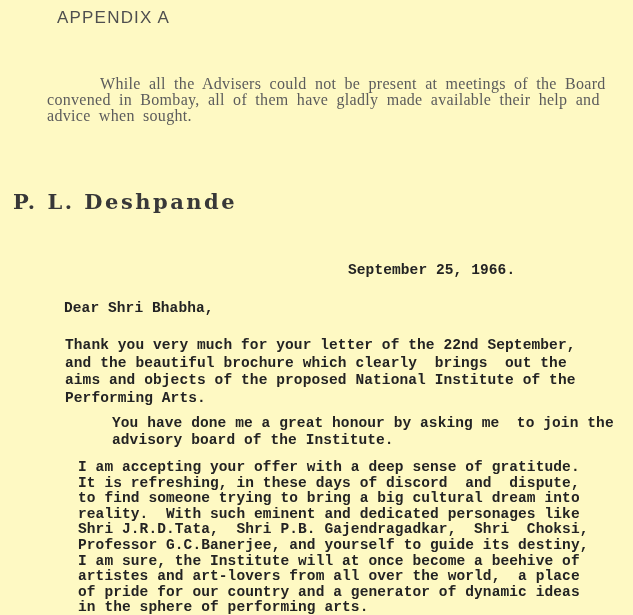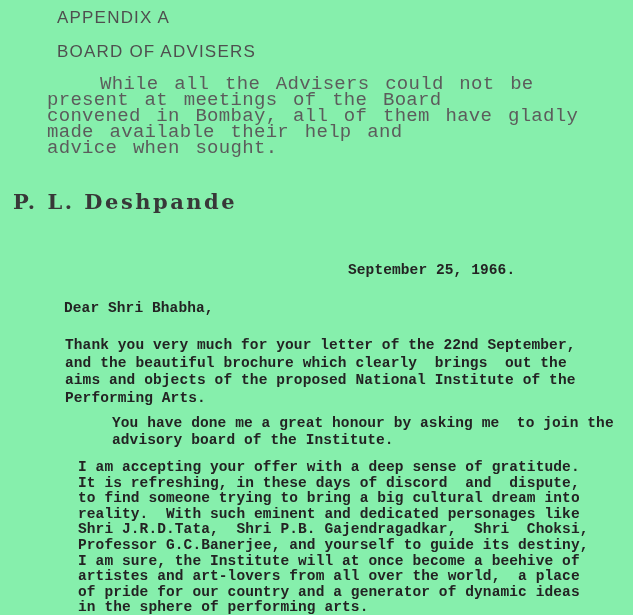--- a/index.html
+++ b/index.html
@@ -4,43 +4,43 @@
 <style>
   html, body {
     margin: 0;
     padding: 0;
     background: #e8e8e6;
   }
   #page {
     position: relative;
     width: 633px;
     height: 615px;
-    background: #86efac;
+    background: #fef9c3;
     overflow: hidden;
     box-shadow: 0 0 4px rgba(0,0,0,0.15);
   }
   
   .print-heading {
     position: absolute;
     font-family: "Liberation Sans", sans-serif;
     font-size: 17px;
     font-weight: 500;
     letter-spacing: 1.2px;
     color: #4f4f4f;
     white-space: nowrap;
   }
   #appendix-title { left: 57px; top: 8px; }
   #board-title    { left: 57px; top: 42px; }
 
   .intro-para {
     position: absolute;
     left: 47px;
     width: 562px;
-    font-family: Liberation Mono, monospace;
-    font-size: 19px;
+    font-family: Liberation Serif, serif;
+    font-size: 16px;
     line-height: 16px;
     color: #5c5c5c;
     white-space: pre-wrap;
     word-spacing: 4px;
     letter-spacing: 0.3px;
     text-indent: 53px;
   }
   #intro-para-1 { top: 76px; }
   #intro-para-2 { top: 142px; }
 
@@ -77,21 +77,20 @@
   #letter-para-2 { left: 65px; top: 415px; line-height: 17px; margin-left: 47px; }
   #letter-para-3 { left: 78px; top: 460px; line-height: 15.6px; }
 </style>
 </head>
 <body>
 
 <div id="page">
 
   <div id="appendix-title" class="print-heading">APPENDIX A</div>
 
-  <div id="board-title" class="print-heading">BOARD OF ADVISERS</div>
 
   <div id="intro-para-1" class="intro-para">While all the Advisers could not be present at meetings of the Board
 convened in Bombay, all of them have gladly made available their help and
 advice when sought.</div>
 
 
   <div id="author-name">P. L. Deshpande</div>
 
 
   <div id="letter-date" class="typed">September 25, 1966.</div>

